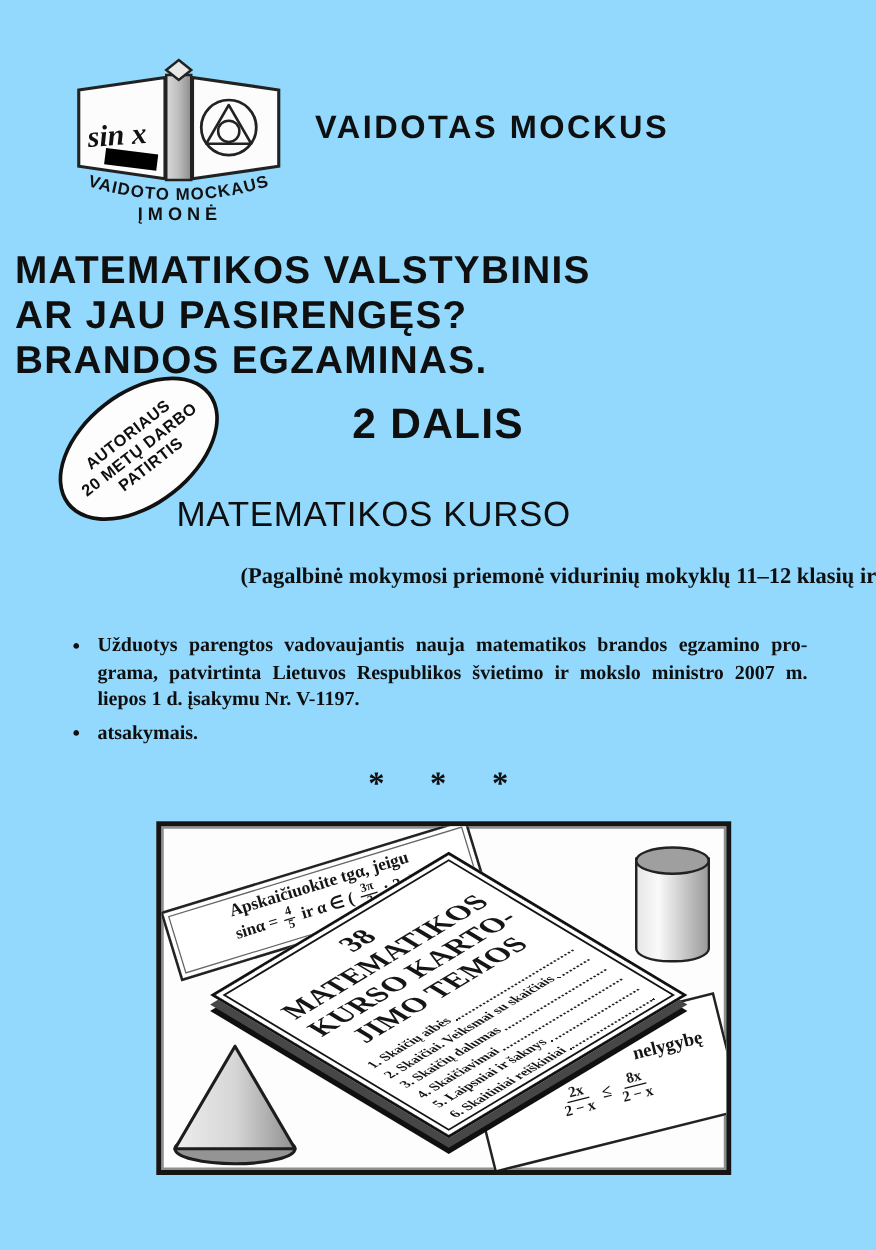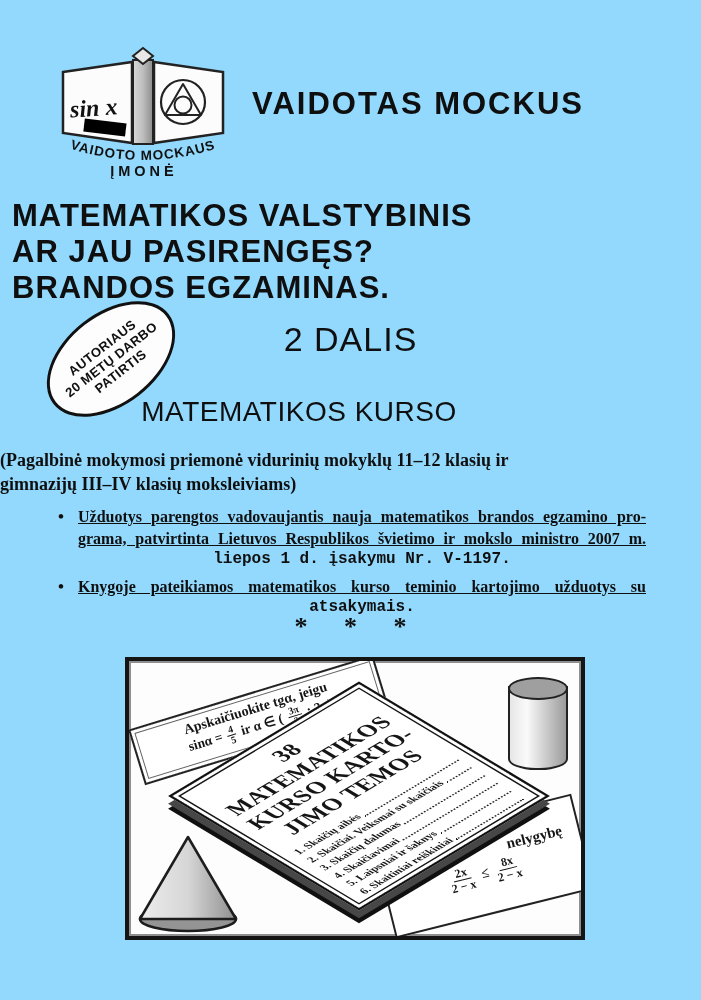--- a/index.html
+++ b/index.html
@@ -12,21 +12,21 @@
     overflow:hidden;
   }
   .abs{position:absolute;}
 
   
   .logo{left:48px;top:42px;width:192px;height:138px;}
 
   
   .author{
     left:252px;top:86px;
-    font-size:31px;font-weight:bold;letter-spacing:2px;
+    font-size:26px;font-weight:bold;letter-spacing:2px;
   }
 
   
   .title{
     left:12px;top:198px;width:701px;text-align:left;
     font-size:31px;font-weight:bold;line-height:36px;letter-spacing:1px;
   }
 
   
   .badge{
@@ -35,45 +35,45 @@
     transform:rotate(-38deg);
     display:flex;align-items:center;justify-content:center;
   }
   .badge-text{
     text-align:center;font-size:13px;font-weight:bold;line-height:15px;letter-spacing:0.5px;
   }
 
   
   .part{
     left:0;top:320px;width:701px;text-align:center;
-    font-size:34px;font-weight:normal;letter-spacing:1px;
+    font-size:34px;font-weight:bold;letter-spacing:1px;
   }
   .subtitle{
     left:0;top:380px;width:598px;text-align:center;
     font-size:28px;font-weight:normal;line-height:31px;letter-spacing:0.5px;margin-top:16px;
   }
 
   
   .note{
-    left:0;top:448px;width:701px;text-align:left;
+    left:0;top:448px;width:701px;text-align:right;
     font-family:"Liberation Serif",serif;font-weight:bold;
     font-size:18px;line-height:24px;
   }
 
   
   .bullets{
     left:58px;top:506px;width:588px;
     font-family:"Liberation Serif",serif;font-weight:bold;
     font-size:16px;line-height:21.5px;
   }
   .bullet{display:flex;margin-bottom:5px;}
   .marker{width:20px;font-size:17px;}
   .blines{flex:1;}
-  .jline{text-align:justify;text-align-last:justify;text-decoration:underline;}
-  .lline{text-align:center;font-family:Liberation Mono, monospace;}
+  .jline{text-align:justify;text-align-last:justify;}
+  .lline{text-align:left;}
 
   
   .stars{
     left:0;top:612px;width:701px;text-align:center;
     font-family:"Liberation Serif",serif;font-weight:bold;
     font-size:26px;word-spacing:30px;
   }
 
   
   .frame{
@@ -196,36 +196,34 @@
 </div>
 
 <div class="abs part">2 DALIS</div>
 
 <div class="abs subtitle">
   <div>MATEMATIKOS KURSO</div>
 </div>
 
 <div class="abs note">
   <div>(Pagalbinė mokymosi priemonė vidurinių mokyklų 11–12 klasių ir</div>
-  <div>gimnazijų III–IV klasių moksleiviams)</div>
 </div>
 
 <div class="abs bullets">
   <div class="bullet">
     <span class="marker">•</span>
     <div class="blines">
       <div class="jline">Užduotys parengtos vadovaujantis nauja matematikos brandos egzamino pro-</div>
       <div class="jline">grama, patvirtinta Lietuvos Respublikos švietimo ir mokslo ministro 2007 m.</div>
       <div class="lline">liepos 1 d. įsakymu Nr. V-1197.</div>
     </div>
   </div>
   <div class="bullet">
     <span class="marker">•</span>
     <div class="blines">
-      <div class="jline">Knygoje pateikiamos matematikos kurso teminio kartojimo užduotys su</div>
       <div class="lline">atsakymais.</div>
     </div>
   </div>
 </div>
 
 <div class="abs stars">* * *</div>
 
 <div class="abs frame">
 
   <div class="abs paper-top">

